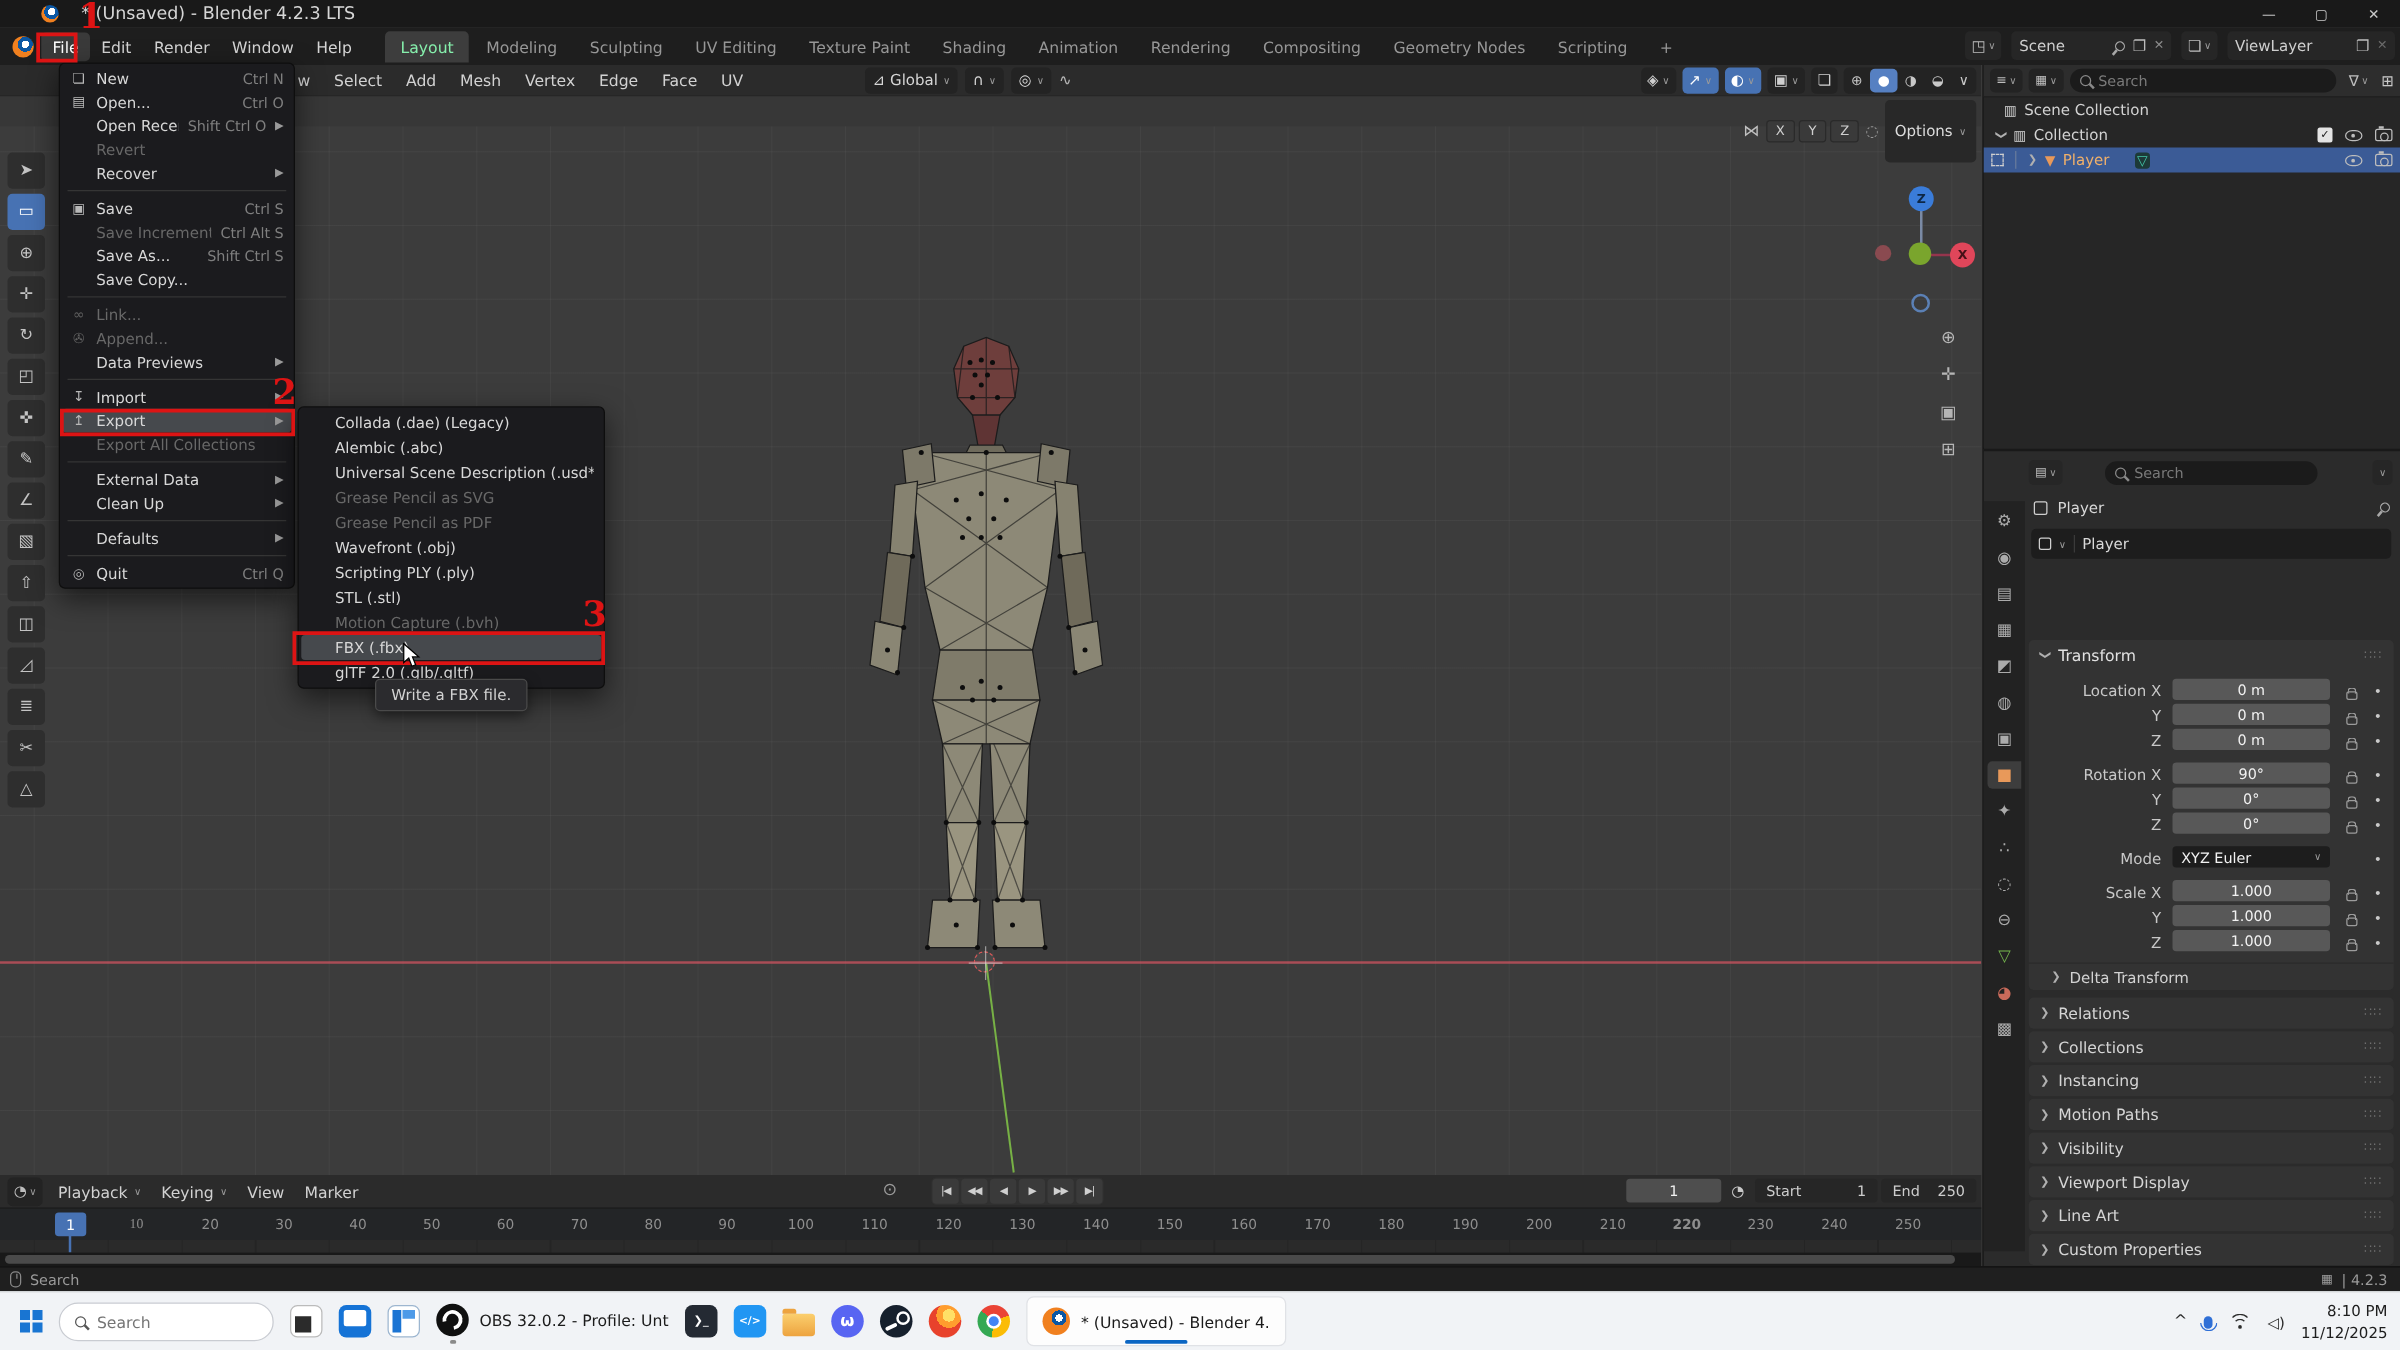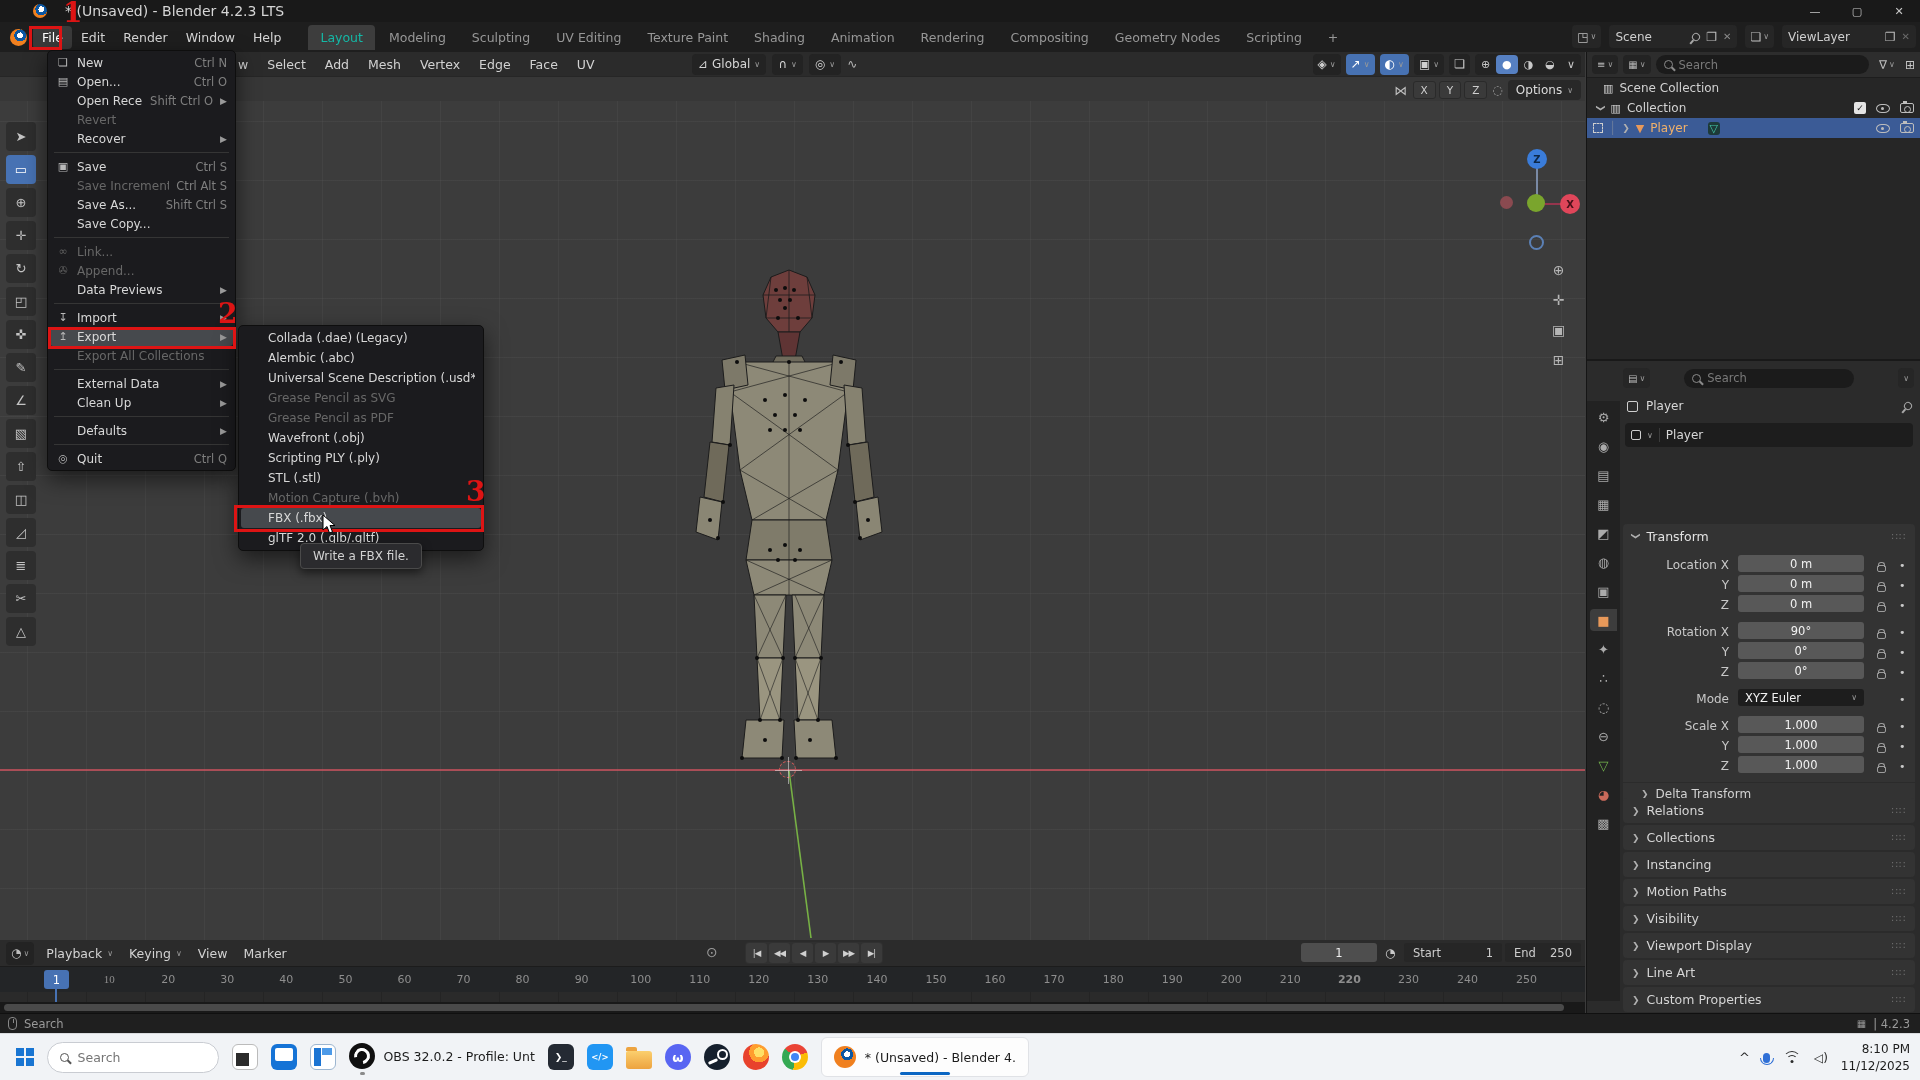--- a/index.html
+++ b/index.html
@@ -15,21 +15,21 @@
   .blender-logo { width:17px; height:17px; border-radius:50%; background:radial-gradient(circle at 60% 38%, #ffffff 0 3px, #0b57a3 3px 6px, #f0801f 6px); display:inline-block; }
 
   
   .topbar { position:absolute; left:0; top:22px; width:1920px; height:30px; background:#1e1e1e; display:flex; align-items:center; }
   .topbar .blogo { margin-left:10px; }
   .tmenu { padding:4px 9px; color:#d5d5d5; font-size:12.5px; border-radius:4px; }
   .tmenu.open { background:#3a3a3a; color:#fff; }
   #menubar { display:flex; margin-left:6px; }
   #ws-tabs { display:flex; margin-left:18px; gap:2px; }
   .wtab { padding:5px 12px; color:#979797; font-size:12.5px; border-radius:4px 4px 0 0; }
-  .wtab.active { background:#3d3d3d; color:#14b8a6; }
+  .wtab.active { background:#3d3d3d; color:#86efac; }
   .top-right { position:absolute; right:4px; top:3px; display:flex; gap:8px; align-items:center; }
   .field { background:#262626; border-radius:4px; height:23px; display:flex; align-items:center; padding:0 6px; gap:6px; color:#cfcfcf; }
   .ddicon { display:flex; align-items:center; gap:2px; background:#262626; border-radius:4px; height:23px; padding:0 5px; color:#bdbdbd; }
   .chev { font-size:8px; color:#9a9a9a; }
 
   
   .viewport { position:absolute; left:0; top:52px; width:1585px; height:888px; background:#3c3c3c; overflow:hidden;
     background-image:linear-gradient(rgba(130,130,130,.10) 1px, transparent 1px),linear-gradient(90deg, rgba(130,130,130,.10) 1px, transparent 1px);
     background-size:59px 59px; background-position:27px 10px; }
   .vp-h1 { position:absolute; left:0; top:0; width:100%; height:24px; background:#2b2b2b; display:flex; align-items:center; }
@@ -39,21 +39,21 @@
   .vp-mid { position:absolute; left:692px; top:1px; height:22px; display:flex; gap:6px; align-items:center; }
   .vp-dd { background:#232323; border-radius:4px; height:21px; display:flex; align-items:center; gap:4px; padding:0 6px; color:#d5d5d5; }
   .vp-right { position:absolute; right:4px; top:1px; height:22px; display:flex; gap:5px; align-items:center; }
   .hbtn { background:#232323; border-radius:4px; height:21px; display:flex; align-items:center; gap:3px; padding:0 5px; color:#cfcfcf; }
   .hbtn.on { background:#4772b3; color:#fff; }
   .shade-group { background:#232323; border-radius:4px; height:21px; display:flex; align-items:center; }
   .shade-group span { padding:3px 6px; border-radius:4px; font-size:11px; color:#c9c9c9; }
   .shade-group span.on { background:#5680c2; color:#fff; }
   .h2-right { position:absolute; right:4px; top:28px; display:flex; gap:5px; align-items:center; }
   .axbtn { background:#3a3a3a; border:1px solid #2a2a2a; color:#cfcfcf; font-size:10.5px; padding:2px 7px; border-radius:3px; }
-  .opts { background:#282828; border-radius:4px; padding:3px 8px; display:flex; gap:5px; align-items:center; color:#dcdcdc; }
+  .opts { background:#282828; border-radius:4px; padding:18px 8px; display:flex; gap:5px; align-items:center; color:#dcdcdc; }
 
   
   #vp-toolbar { position:absolute; left:6px; top:70px; display:flex; flex-direction:column; gap:4px; }
   .tool { width:30px; height:29px; background:#2e2e2e; border-radius:4px; display:flex; align-items:center; justify-content:center; color:#c4c4c4; font-size:13px; }
   .tool.active { background:#4772b3; color:#fff; }
 
   
   .gizmo { position:absolute; left:1496px; top:95px; width:84px; height:110px; }
   .gz-ball { position:absolute; width:20px; height:20px; border-radius:50%; display:flex; align-items:center; justify-content:center; font-size:10px; font-weight:bold; color:#16324f; }
   .navcol { position:absolute; left:1552px; top:210px; display:flex; flex-direction:column; gap:14px; align-items:center; color:#b5b5b5; font-size:14px; }
@@ -100,21 +100,21 @@
   .tri-orange { color:#e8995a; font-size:11px; }
   .tri-green { color:#43c5a8; font-size:11px; }
 
   .props { position:absolute; left:0; top:307px; width:100%; height:654px; background:#2b2b2b; border-top:2px solid #191919; }
   .prop-tabs { position:absolute; left:0; top:40px; width:33px; height:600px; background:#222; display:flex; flex-direction:column; gap:7px; padding-top:5px; align-items:center; }
   .ptab { width:27px; height:22px; display:flex; align-items:center; justify-content:center; color:#ababab; font-size:13px; border-radius:4px 0 0 4px; }
   .ptab.active { background:#3d3d3d; }
   .prop-head { position:absolute; left:36px; top:5px; right:6px; height:24px; display:flex; align-items:center; gap:6px; }
   .prop-crumb { position:absolute; left:40px; top:34px; right:8px; height:22px; display:flex; align-items:center; gap:8px; color:#d8d8d8; }
   .idblock { position:absolute; left:38px; top:62px; right:7px; height:24px; background:#1d1d1d; border-radius:4px; display:flex; align-items:center; gap:6px; padding:0 6px; color:#d8d8d8; }
-  .panel { position:absolute; left:36px; right:5px; background:#333333; border-radius:4px;margin-top:12px; }
+  .panel { position:absolute; left:36px; right:5px; background:#333333; border-radius:4px; }
   .panel-h { height:24px; display:flex; align-items:center; gap:7px; padding:0 9px; color:#e2e2e2; font-size:12.5px; }
   .panel-h::after { content:"∷∷"; margin-left:auto; color:#6f6f6f; font-size:10px; letter-spacing:1px; }
   .exp { color:#b0b0b0; font-size:9px; display:inline-block; }
   .exp.open { transform:rotate(90deg); }
   #transform-rows { padding:4px 0 8px 0; }
   .tr-row { height:19px; display:flex; align-items:flex-end; margin:1px 8px; }
   .tr-lab { width:107px; text-align:right; padding-right:9px; color:#c8c8c8; font-size:12px; }
   .tr-field { width:126px; height:17px; background:#585858; border-radius:3px; color:#f2f2f2; font-size:11.5px; display:flex; align-items:center; justify-content:center; }
   .tr-field.drop { background:#1d1d1d; justify-content:space-between; padding:0 7px; }
   .tr-dot { color:#c9c9c9; margin-left:9px; font-size:11px; }

